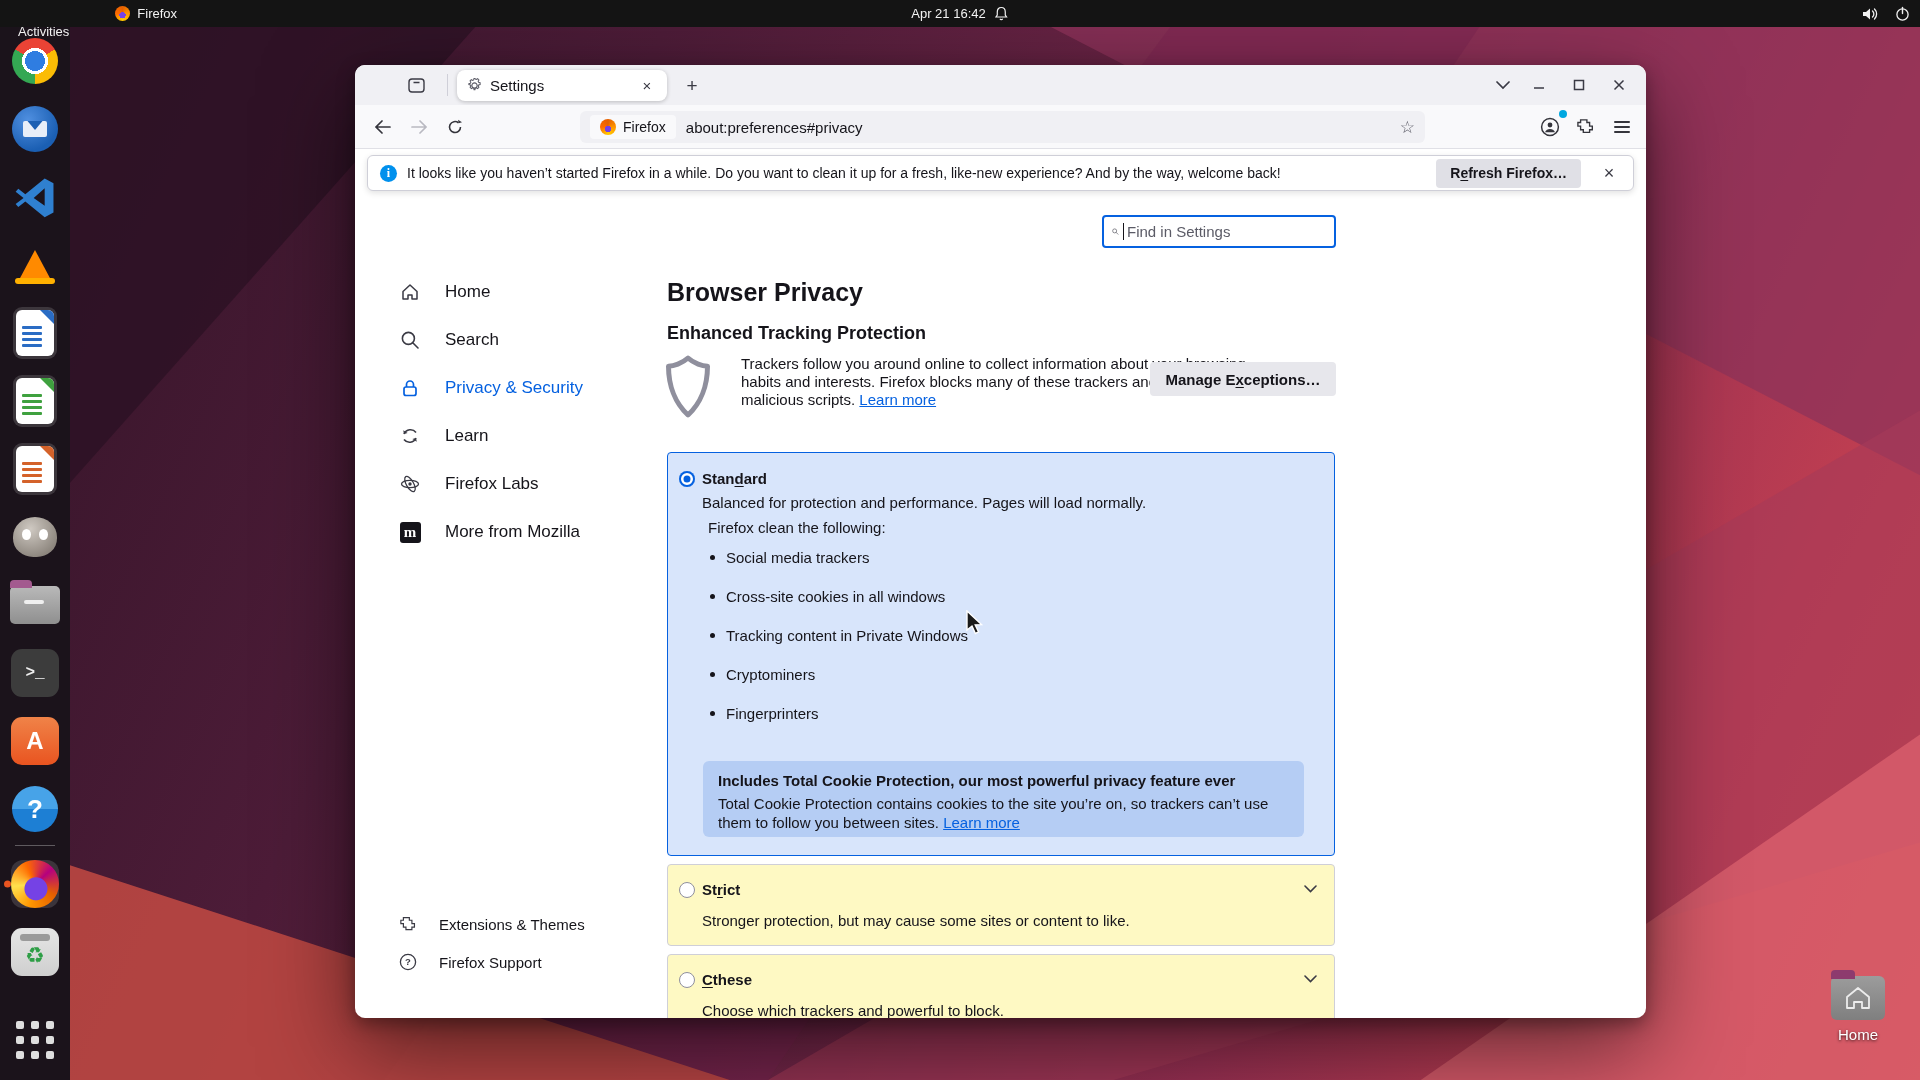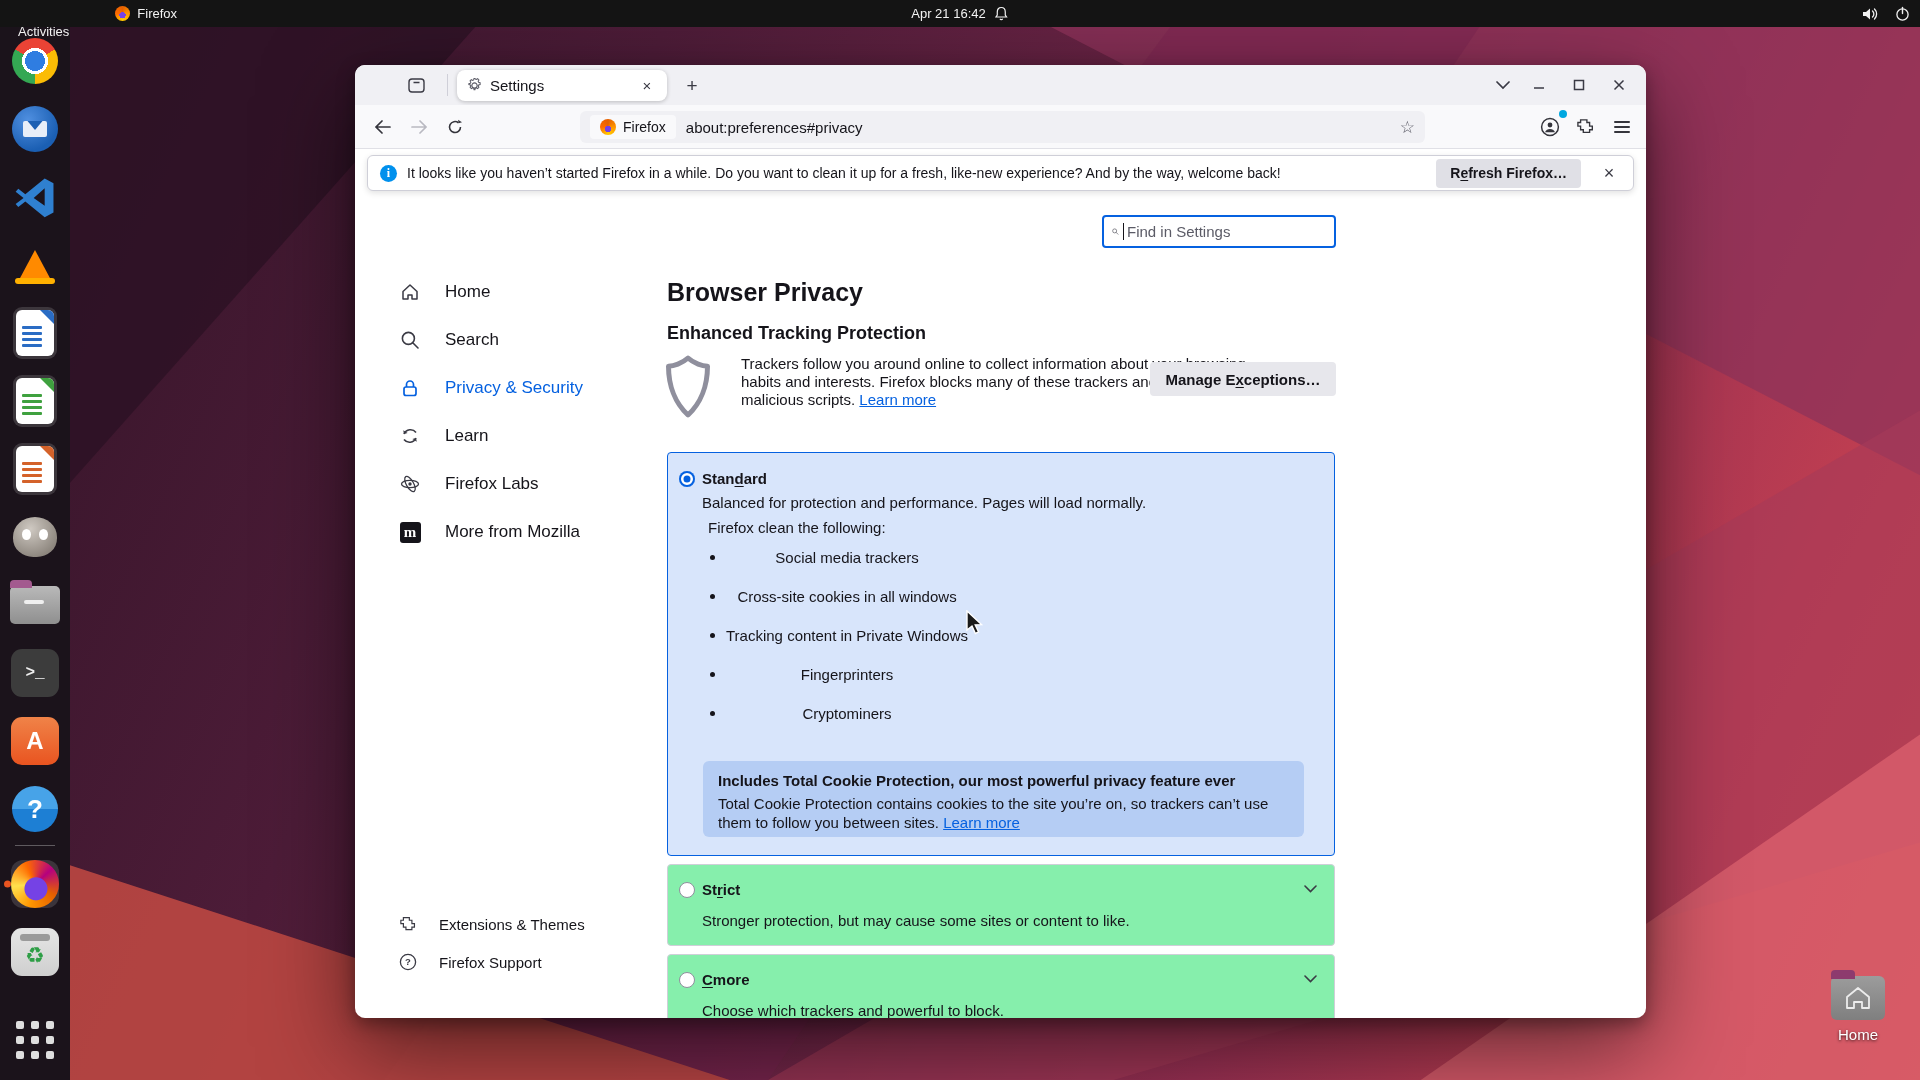--- a/index.html
+++ b/index.html
@@ -141,27 +141,27 @@
   .radio { width:16px; height:16px; border-radius:50%; }
   .radio.on { background:#0561e0; box-shadow:inset 0 0 0 2px #0561e0, inset 0 0 0 4.5px #fff; }
   .radio.off { background:#fff; border:1px solid #8f8f9d; }
   .opt-label { font-size:15px; font-weight:bold; color:#15141a; }
   .opt-desc { font-size:15px; color:#15141a; }
   .std-radio { position:absolute; left:11px; top:18px; }
   .std-label { position:absolute; left:34px; top:17px; }
   .std-desc { position:absolute; left:34px; top:41px; }
   .blocks-intro { position:absolute; left:40px; top:66px; font-size:15px; color:#15141a; }
   .blocks { position:absolute; left:42px; top:96px; list-style:none; }
-  .blocks li { position:relative; padding-left:16px; height:39px; font-size:15px; color:#15141a;text-align:center; }
+  .blocks li { position:relative; padding-left:16px; height:39px; font-size:15px; color:#15141a; }
   .blocks li:before { content:""; position:absolute; left:0; top:6px; width:5px; height:5px; border-radius:50%; background:#15141a; }
   .tcp-box { position:absolute; left:35px; top:308px; width:601px; height:76px; background:#b5cdf4; border-radius:6px; padding:11px 15px; }
   .tcp-title { font-size:15px; font-weight:bold; color:#15141a; margin-bottom:5px; }
   .tcp-body { font-size:15px; line-height:19px; color:#15141a; width:575px; }
 
-  .opt-box { position:absolute; left:312px; width:668px; background:#86efac; border:1px solid #cfcfd8; border-radius:4px; }
+  .opt-box { position:absolute; left:312px; width:668px; background:#fef9c3; border:1px solid #cfcfd8; border-radius:4px; }
   .strict-box { top:799px; height:82px; }
   .custom-box { top:889px; height:90px; }
   .opt-radio { position:absolute; left:11px; top:17px; }
   .opt-name { position:absolute; left:34px; top:16px; }
   .opt-sub { position:absolute; left:34px; top:47px; }
   .chev { position:absolute; right:14px; top:14px; width:20px; height:20px; display:flex; align-items:center; justify-content:center; }
 
   
   .home-icon { position:absolute; left:1822px; top:976px; width:72px; text-align:center; z-index:20; }
   .home-folder { width:54px; height:44px; margin:0 auto; background:linear-gradient(#9c9c9c,#7f7f7f); border-radius:6px; position:relative;
@@ -501,43 +501,43 @@
 
     <div class="std-box">
       <span class="radio on std-radio"></span>
       <span class="opt-label std-label"><span>Stan</span><span class="ak">d</span><span>ard</span></span>
       <span class="opt-desc std-desc">Balanced for protection and performance. Pages will load normally.</span>
       <div class="blocks-intro">Firefox clean the following:</div>
       <ul class="blocks">
         <li>Social media trackers</li>
         <li>Cross-site cookies in all windows</li>
         <li>Tracking content in Private Windows</li>
+        <li>Cryptominers</li>
         <li>Fingerprinters</li>
-        <li>Cryptominers</li>
       </ul>
       <div class="tcp-box">
         <div class="tcp-title">Includes Total Cookie Protection, our most powerful privacy feature ever</div>
         <div class="tcp-body"><span>Total Cookie Protection contains cookies to the site you’re on, so trackers can’t use them to follow you between sites. </span><a class="link">Learn more</a></div>
       </div>
     </div>
 
     <div class="opt-box strict-box">
       <span class="radio off opt-radio"></span>
       <span class="opt-label opt-name"><span>St</span><span class="ak">r</span><span>ict</span></span>
       <span class="opt-desc opt-sub">Stronger protection, but may cause some sites or content to like.</span>
       <span class="chev">
         <svg width="13" height="8" viewBox="0 0 13 8">
             <polyline points="1,1 6.5,6.5 12,1" fill="none" stroke="#3a3a44" stroke-width="1.6" stroke-linecap="round"></polyline>
           </svg>
       </span>
     </div>
 
     <div class="opt-box custom-box">
       <span class="radio off opt-radio"></span>
-      <span class="opt-label opt-name"><span></span><span class="ak">C</span><span>more</span></span>
+      <span class="opt-label opt-name"><span></span><span class="ak">C</span><span>these</span></span>
       <span class="opt-desc opt-sub">Choose which trackers and powerful to block.</span>
       <span class="chev">
         <svg width="13" height="8" viewBox="0 0 13 8">
             <polyline points="1,1 6.5,6.5 12,1" fill="none" stroke="#3a3a44" stroke-width="1.6" stroke-linecap="round"></polyline>
           </svg>
       </span>
     </div>
   </div>
 
   <div class="home-icon">

